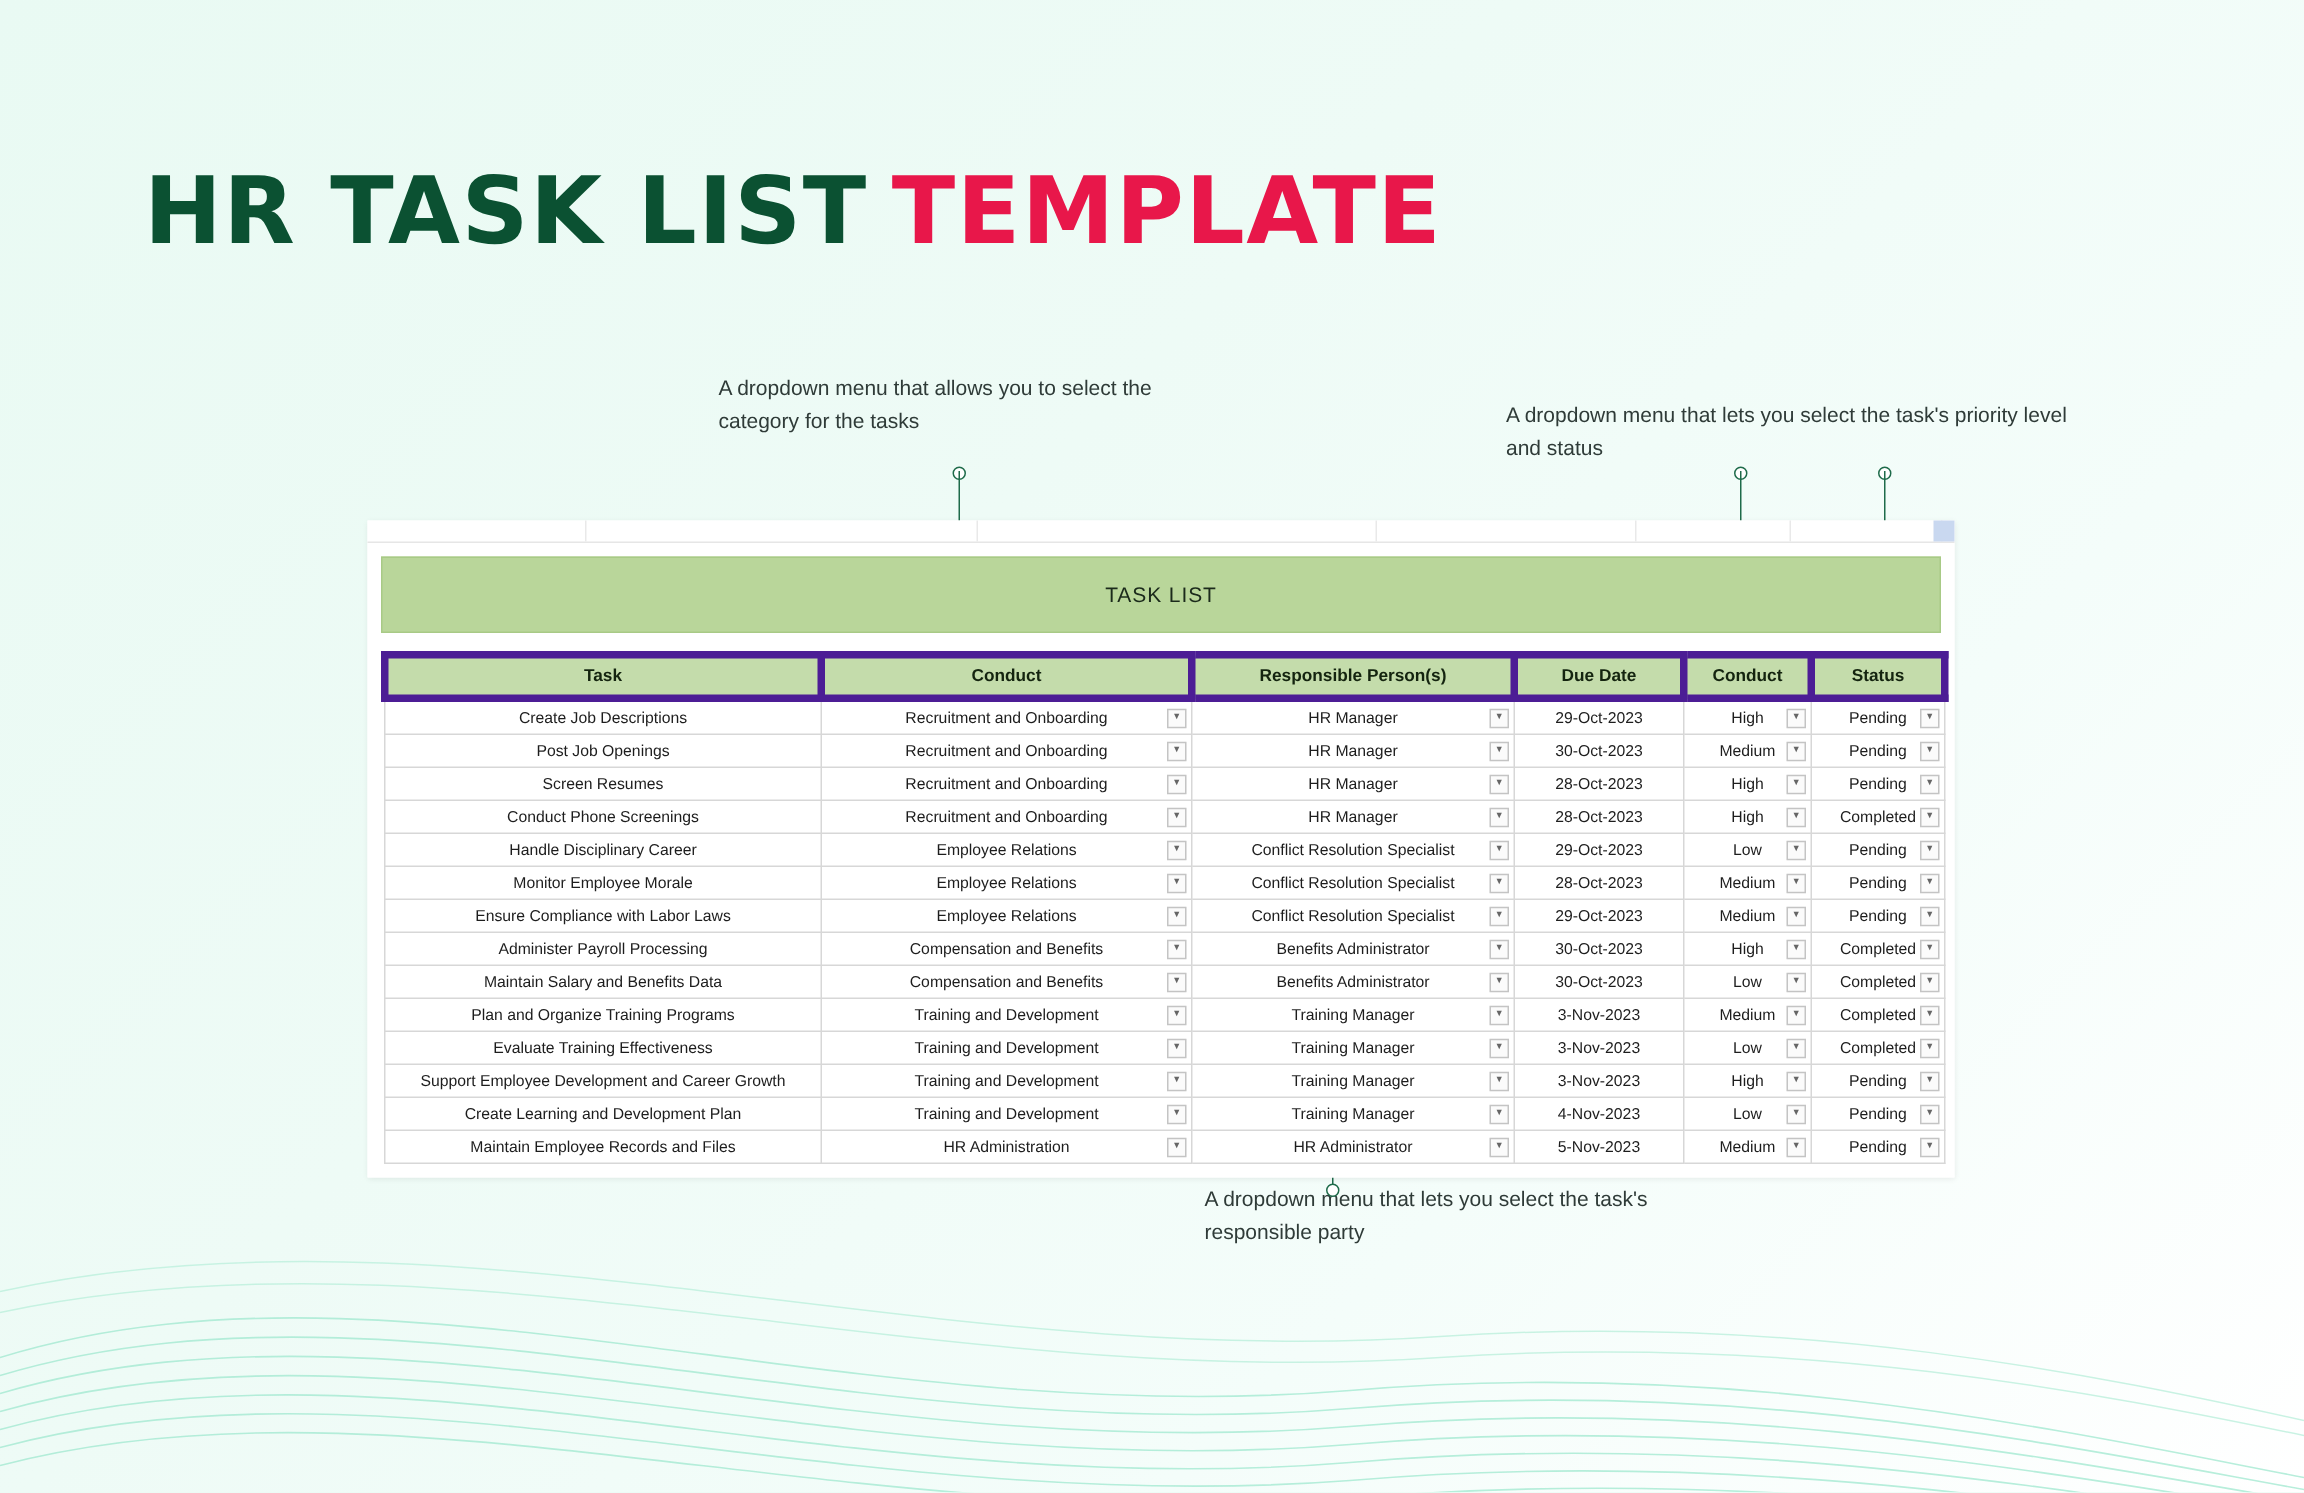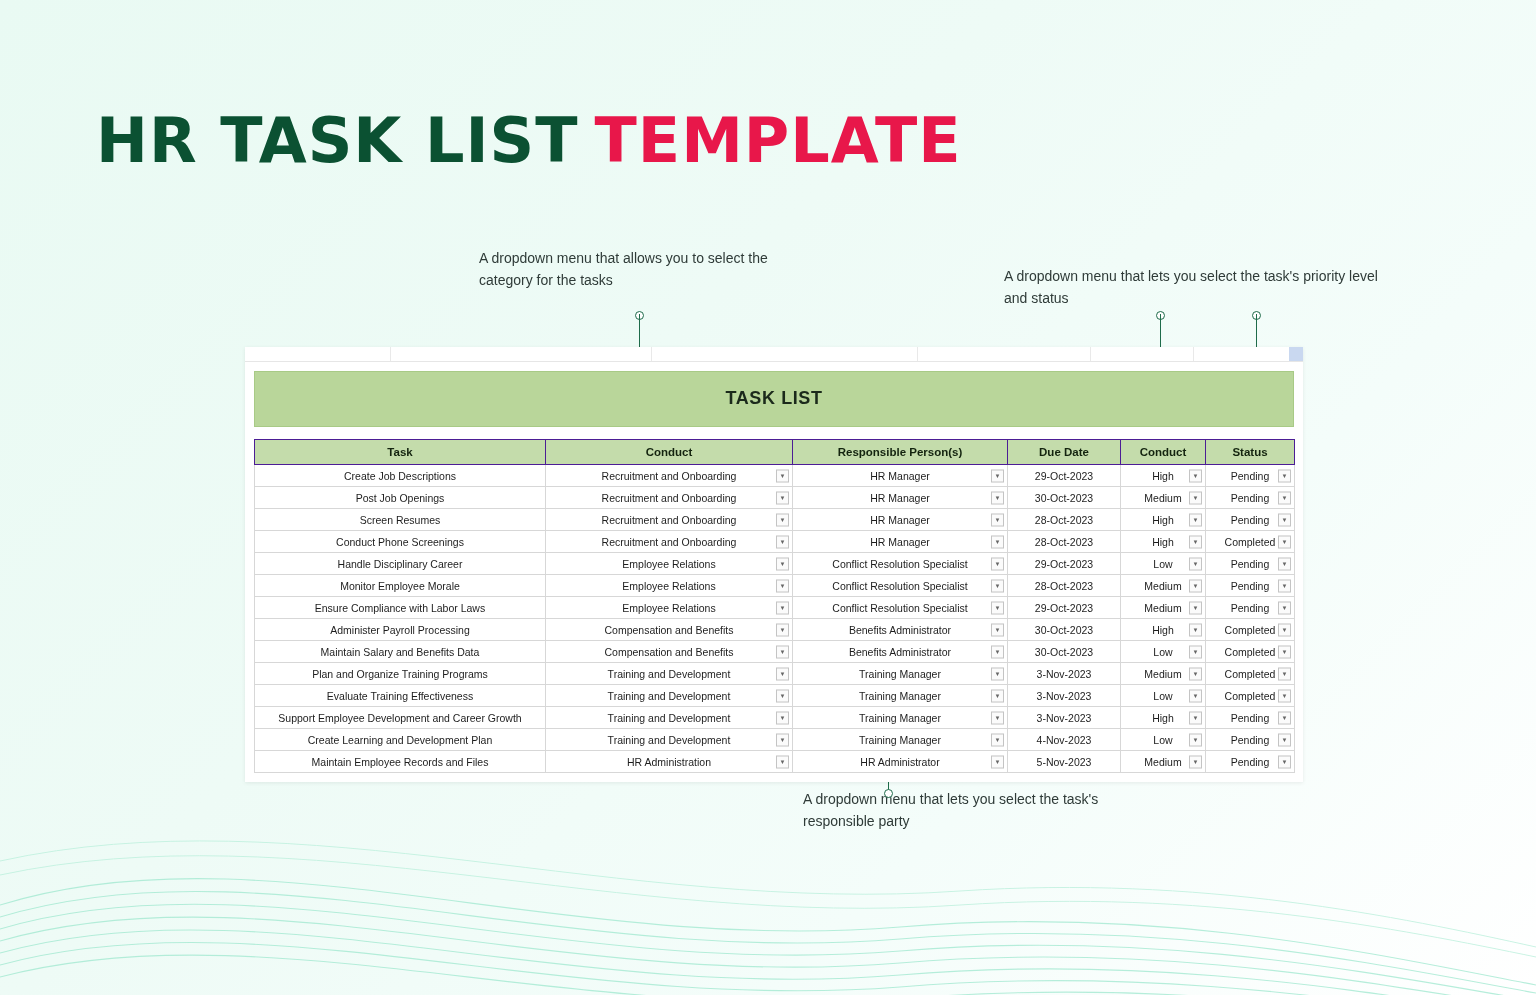--- a/index.html
+++ b/index.html
@@ -108,35 +108,35 @@
     background: #c9d8f0;
   }
   .sheet-pad {
     padding: 9px 9px 9px 9px;
     background: #ffffff;
   }
   .banner {
     background: #b9d69a;
     border: 1px solid #a8ca86;
     text-align: center;
-    font-weight: 700;
-    font-size: 18px;
+    font-weight: 400;
+    font-size: 14px;
     color: #1b2a1b;
     padding: 16px 0 17px;
     letter-spacing: 0.6px;
   }
   table.tasks {
     border-collapse: collapse;
     width: 100%;
     margin-top: 12px;
     table-layout: fixed;
   }
   table.tasks th {
     background: #c4dcab;
-    border: 1px solid #4c1d95;
+    border: 5px solid #4c1d95;
     font-size: 11.5px;
     font-weight: 700;
     color: #14240f;
     padding: 6px 4px;
     text-align: center;
   }
   table.tasks td {
     border: 1px solid #d7d7d7;
     font-size: 10.5px;
     color: #1d1d1d;

